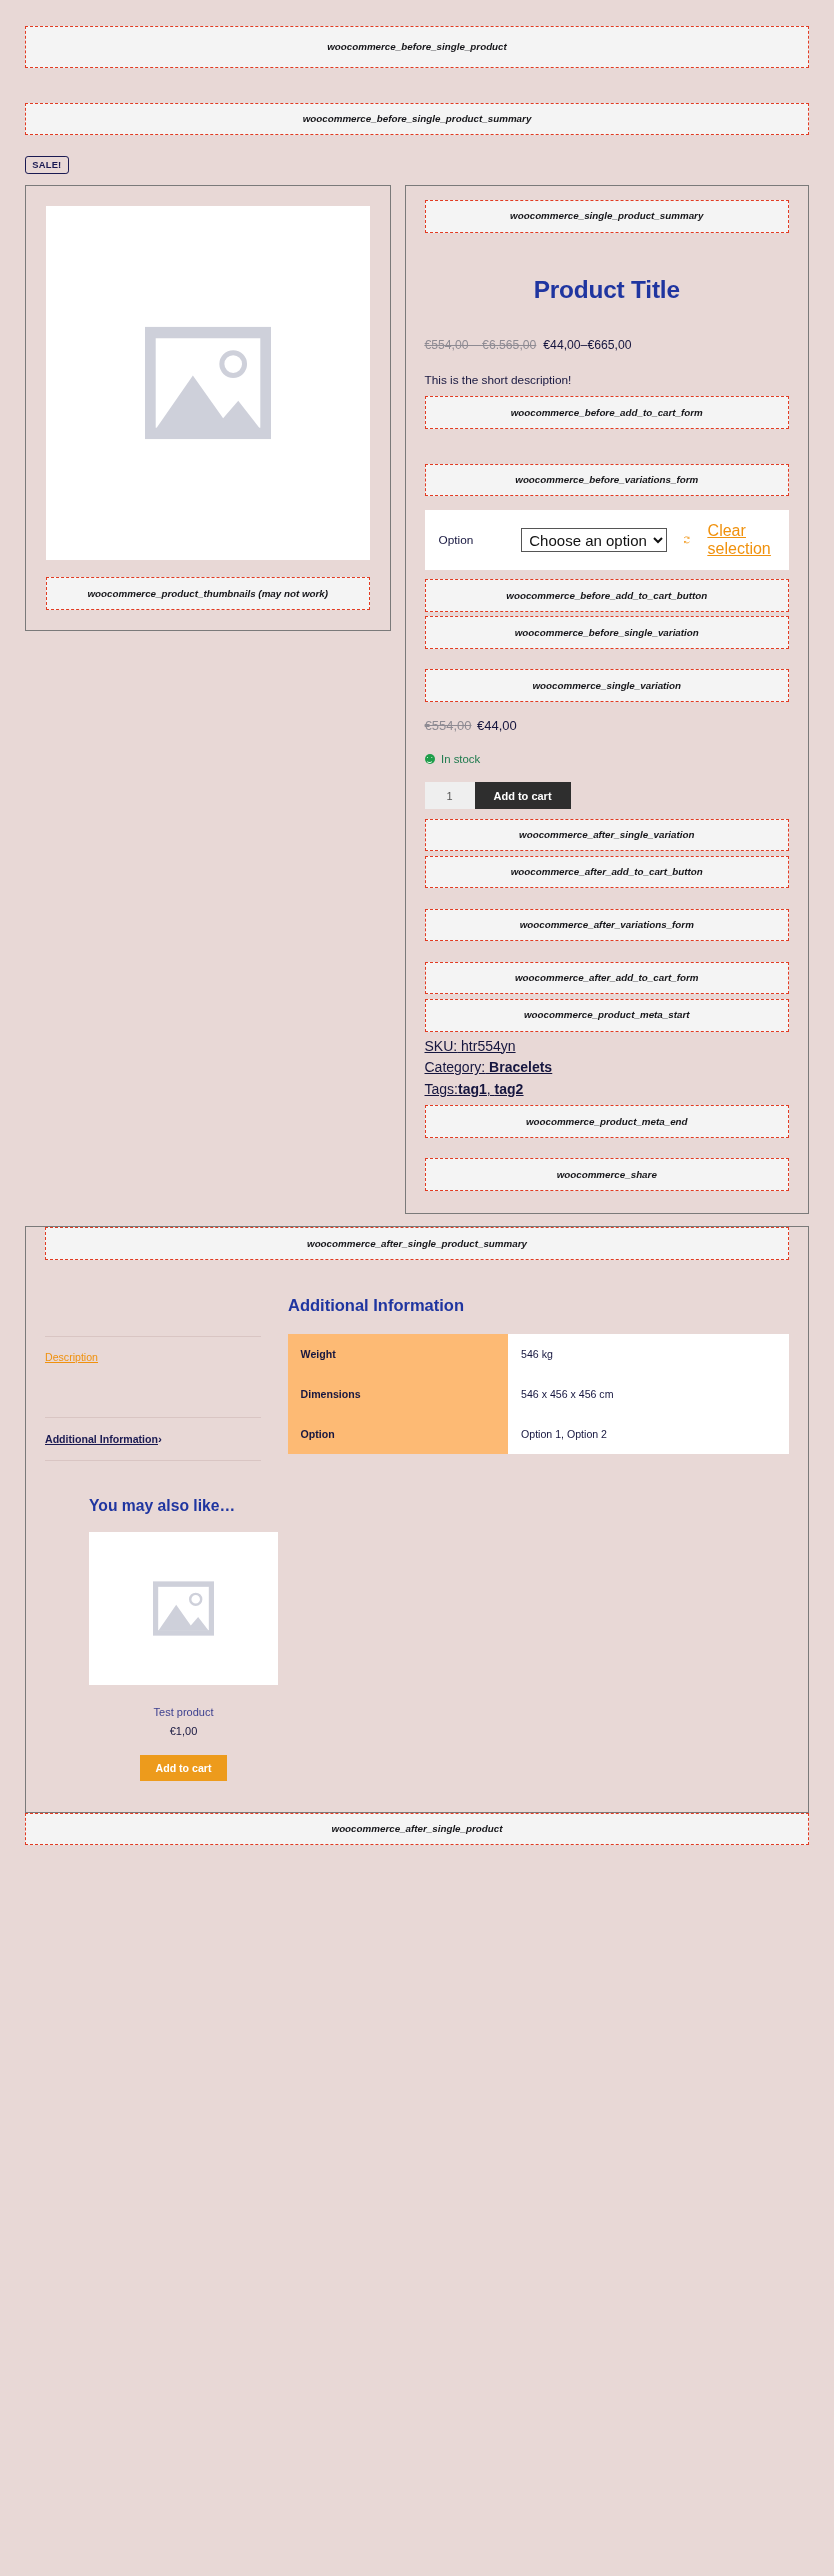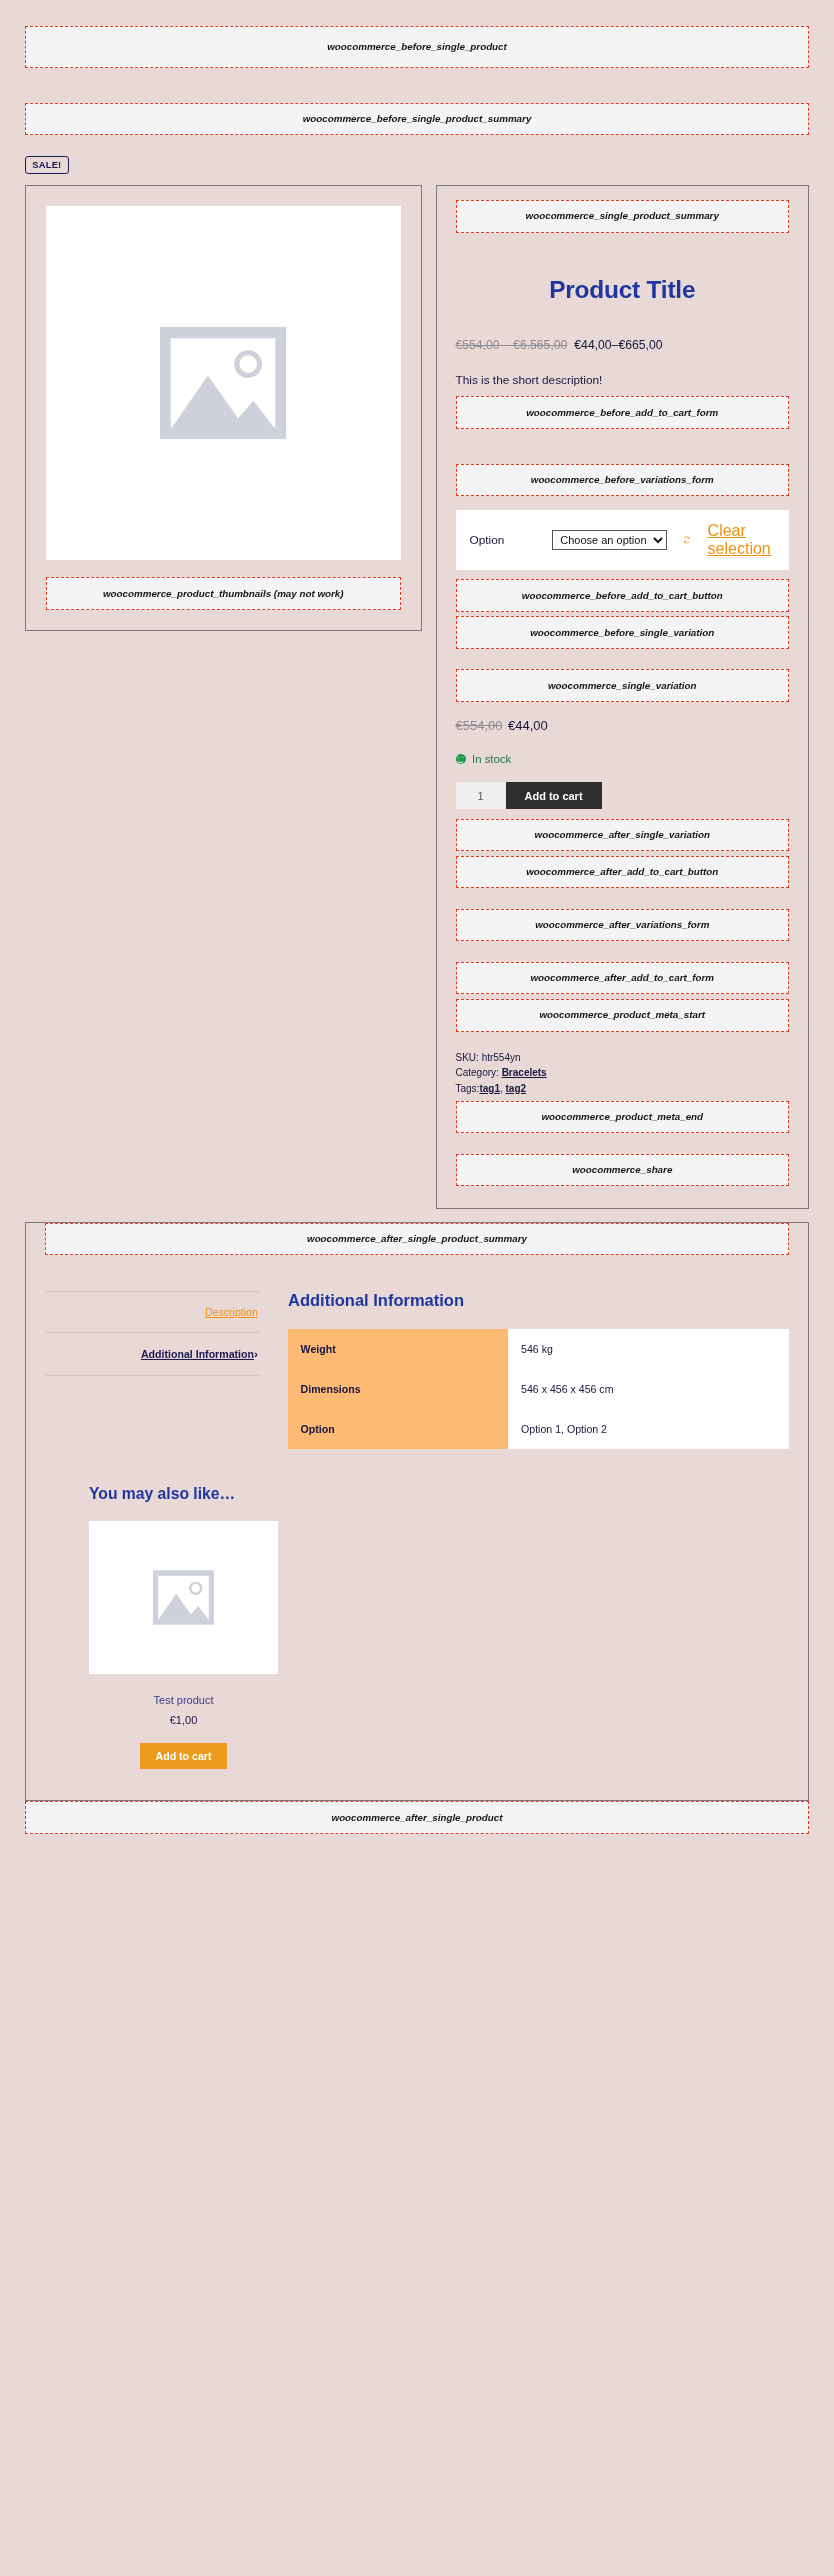--- a/index.html
+++ b/index.html
@@ -103,21 +103,21 @@
   
   .variations-form {
     background: #ffffff;
     margin-top: 14px;
     padding: 11.8px 14px;
   }
   .variation-row { display: flex; align-items: center; gap: 15.7px; }
   .variation-label { color: #16163f; font-size: 11.8px; min-width: 67px; }
   .variation-select {
     font-family: "Liberation Sans", sans-serif;
-    font-size: 11px;
+    font-size: 15px;
     padding: 1.6px 3.1px;
     border: 0.8px solid #555;
     background: #fff;
     color: #111;
   }
   .clear-sel {
     display: inline-flex;
     align-items: center;
     gap: 17px;
     color: #f0910d;
@@ -159,36 +159,36 @@
   }
   .add-cart-btn {
     height: 27px; border: none;
     background: #2e2e2e; color: #ffffff;
     font-weight: bold; font-size: 11px;
     padding: 0 19px; cursor: pointer;
     font-family: "Liberation Sans", sans-serif;
   }
 
   
-  .meta { margin-top: 18px; font-size: 10px; color: #16163f; line-height: 1.55; }
+  .meta { margin-top: 4px; font-size: 14px; color: #16163f; line-height: 1.55; text-decoration: underline; }
   .meta a { color: #16163f; font-weight: bold; text-decoration: underline; }
 
   
   .tabs-section {
     border: 0.8px solid #7a7a7a;
     margin-top: 12.6px;
     padding: 0 19px 31px;
   }
   .tabs-layout { display: flex; gap: 27px; margin-top: 36px; }
   .tabs-list { width: 216px; }
   .tab-item {
     border-top: 0.8px solid #d9c5c3;
     padding: 14px 3.1px 14px 0;
     font-size: 10.6px;
-    display: flex; align-items: center; justify-content: flex-end;
+    display: flex; align-items: center; justify-content: flex-start; margin-top: 40px;
   }
   .tab-item:last-child { border-bottom: 0.8px solid #d9c5c3; }
   .tab-item .tab-label { text-decoration: underline; }
   .tab-item.inactive .tab-label { color: #f0910d; }
   .tab-item.active .tab-label { color: #1a1a52; font-weight: bold; }
   .chev { color: #1a1a52; font-size: 11.8px; font-weight: bold; }
 
   .tab-panel { flex: 1; }
   .panel-title {
     font-size: 16.5px; font-weight: bold; color: #1f35a0;

